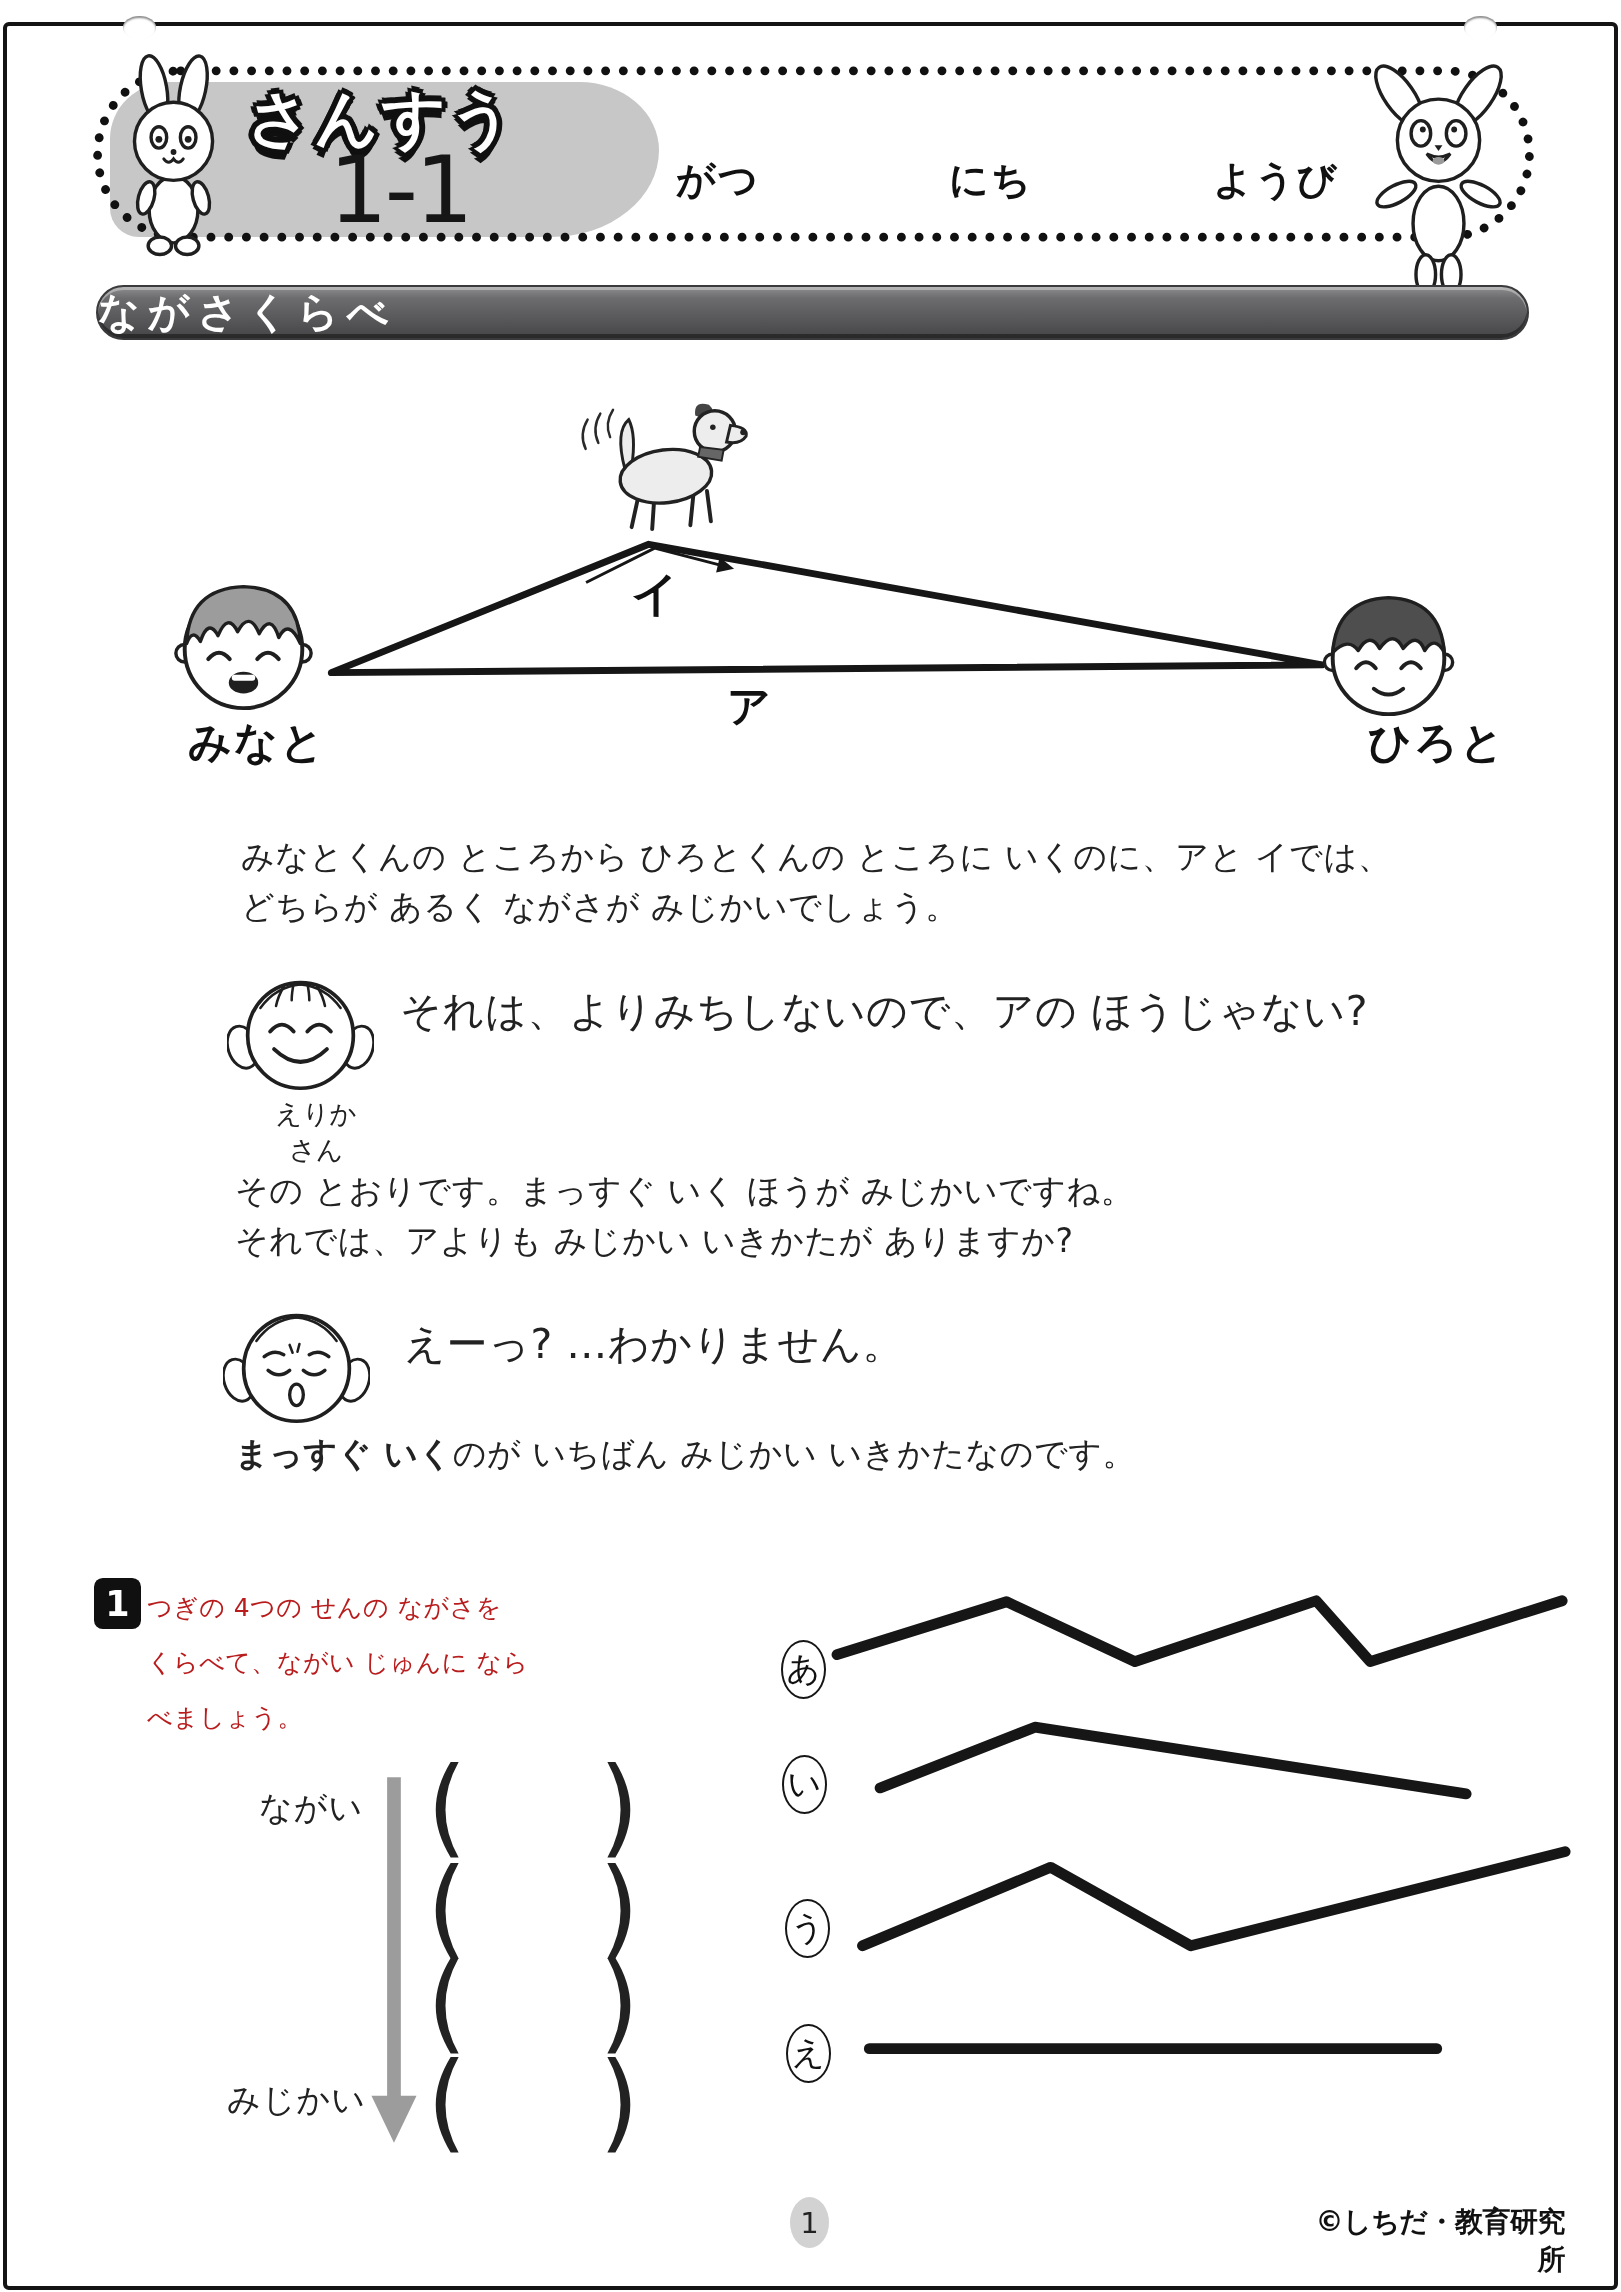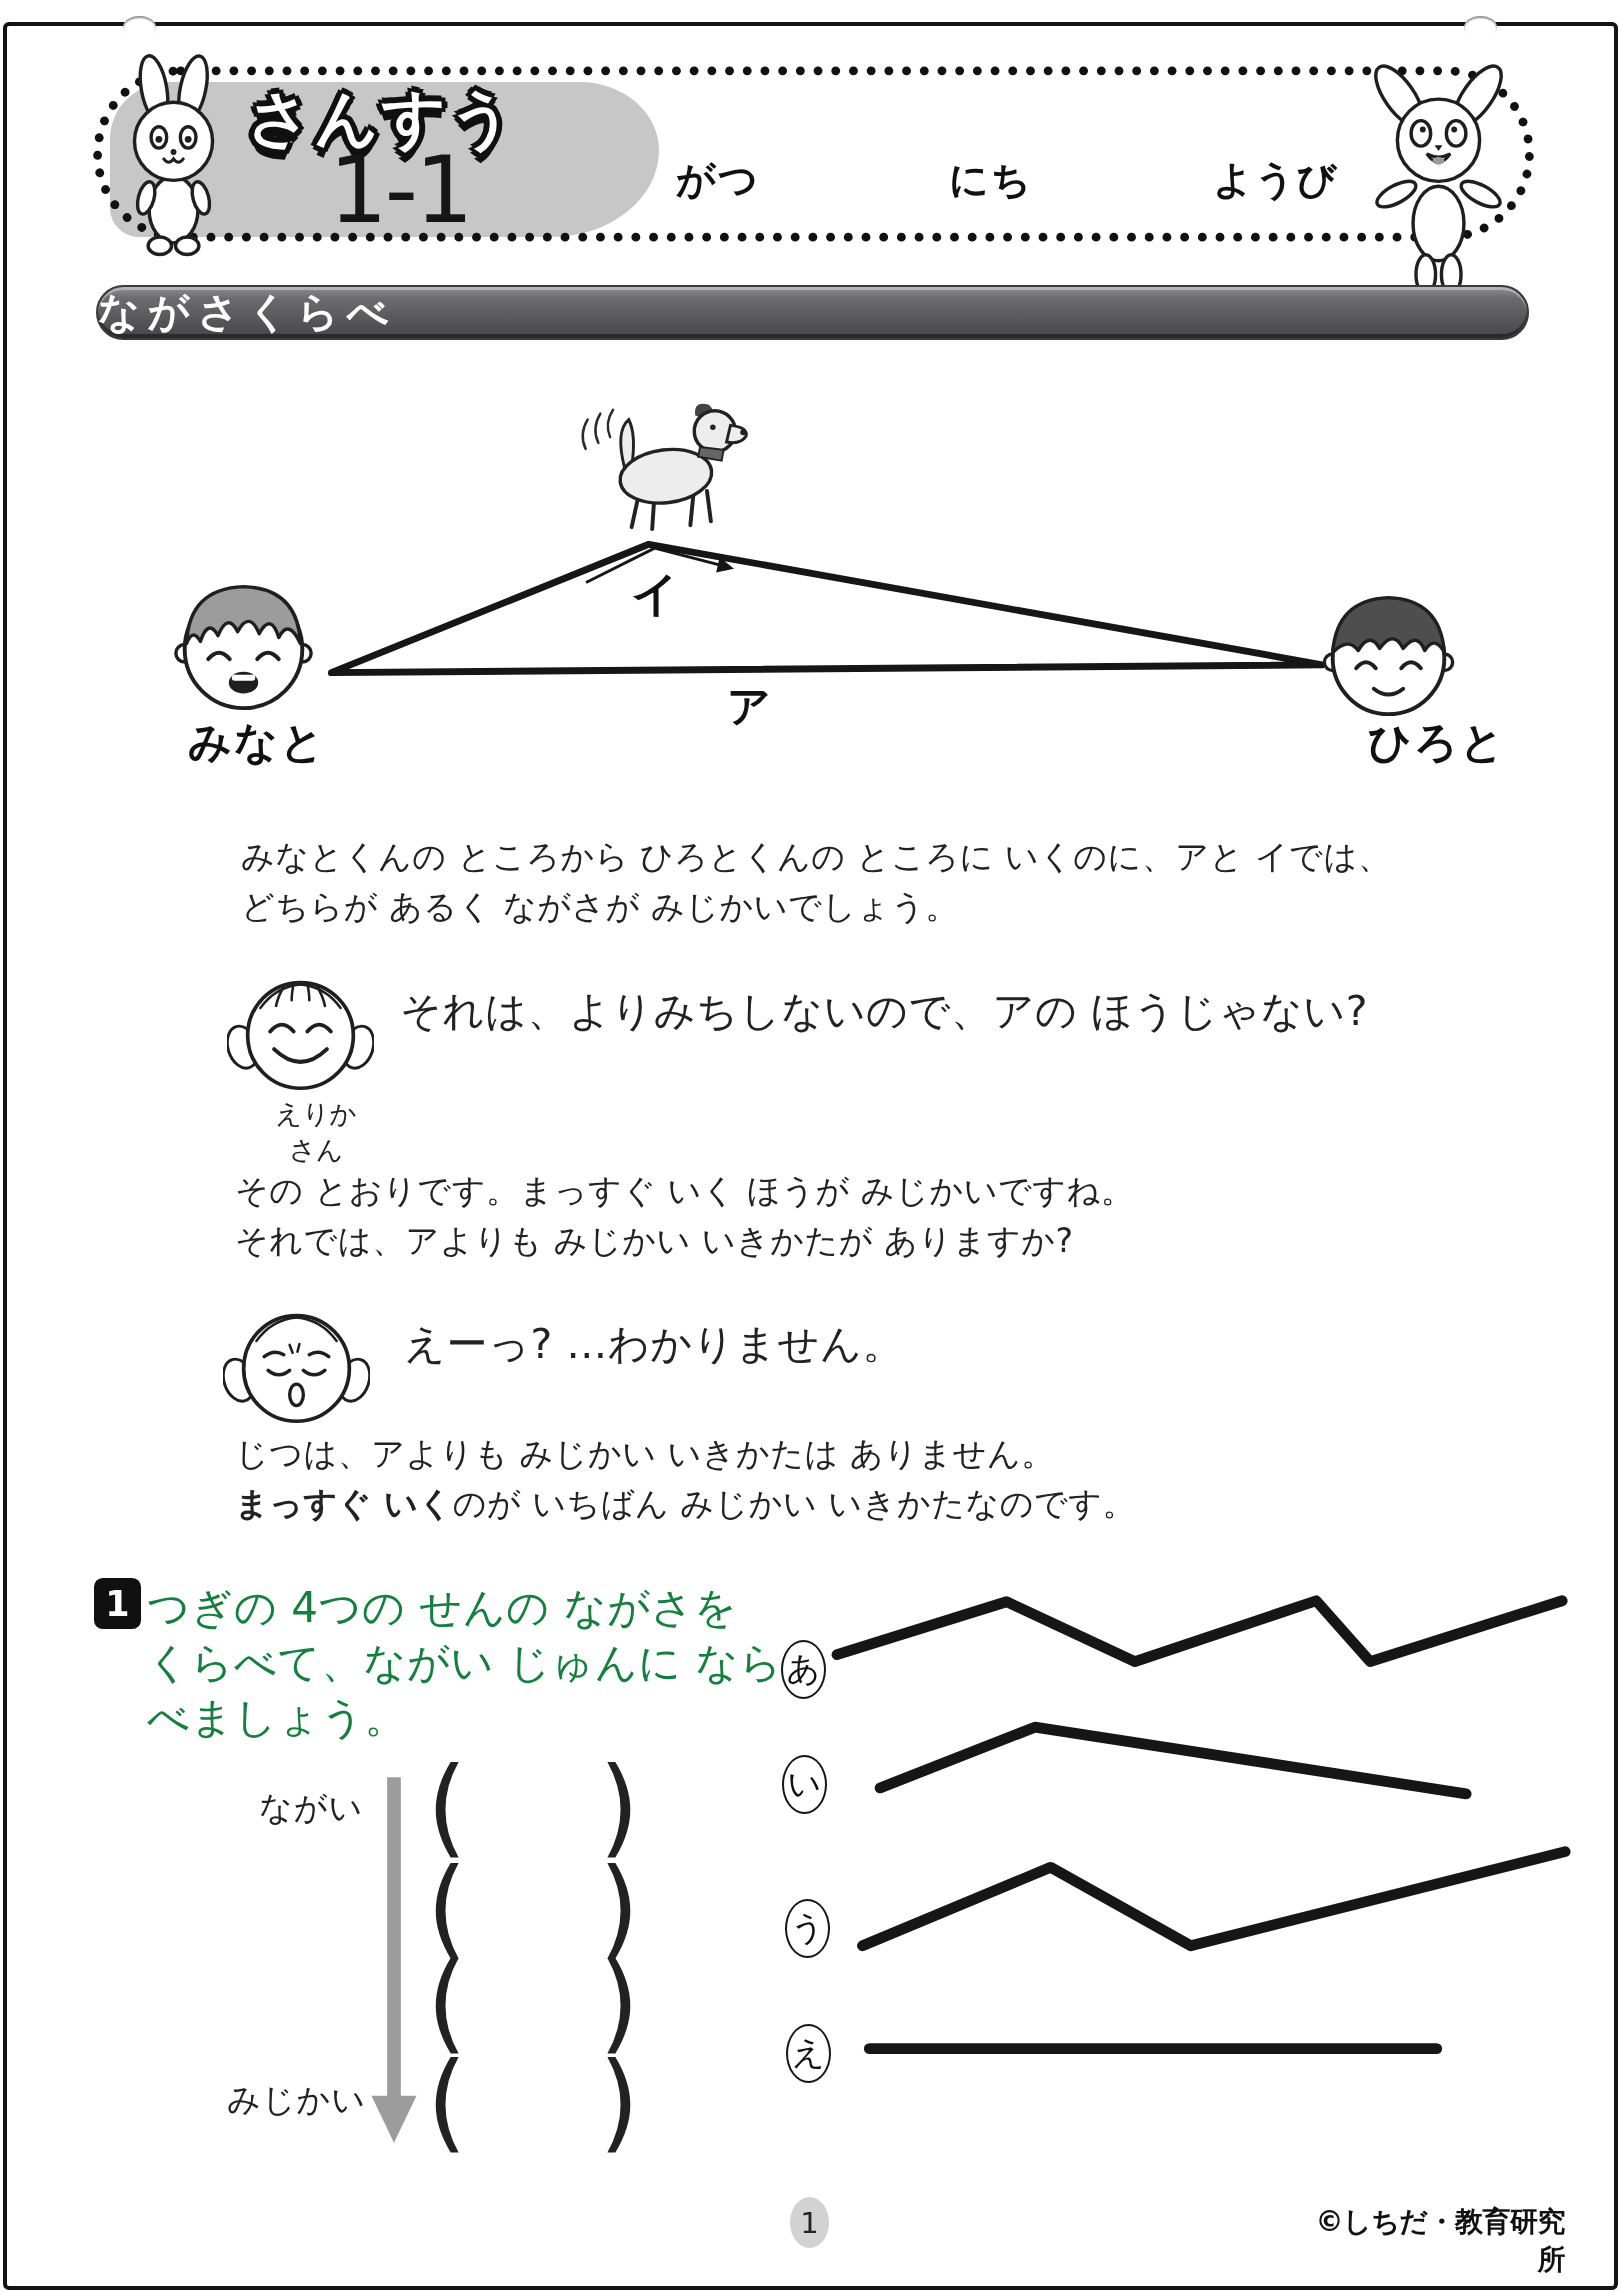--- a/index.html
+++ b/index.html
@@ -24,21 +24,21 @@
              background:linear-gradient(180deg,#8e8e90 0%,#6c6c6e 22%,#57575a 65%,#454547 100%);
              border:2px solid #3a3a3c;box-sizing:border-box;
              box-shadow:inset 0 2.9px 0 rgba(255,255,255,.35), inset 0 -3.9px 0 rgba(0,0,0,.4);
              display:flex;align-items:center;justify-content:flex-start;}
   .title-bar-text{color:#fff;font-size:41px;font-weight:800;letter-spacing:7.8px;}
   .bar-hole{width:33px;height:23.5px;background:#fff;border-radius:50%;top:15.7px;
             box-shadow:inset 0 2px 2px rgba(0,0,0,.45);}
   .problem-badge{left:94px;top:1578px;width:47px;height:51px;background:#101010;border-radius:8.8px;
                  display:flex;align-items:center;justify-content:center;color:#fff;
                  font-size:35px;font-weight:800;}
-  .problem-text{left:147px;top:1580px;font-size:42px;line-height:55px;letter-spacing:0.5px;color:#15803d;}
+  .problem-text{left:147px;top:1580px;font-size:25px;line-height:55px;letter-spacing:0.5px;color:#b91c1c;}
   .order-label{font-size:33px;color:#222;letter-spacing:1px;}
   .paren-row{left:427px;width:212px;height:147px;display:flex;justify-content:space-between;
              align-items:center;font-size:102px;font-weight:400;color:#222;}
   .paren{transform:scaleY(1.05);display:inline-block;}
   .circle-label{width:45px;height:59px;border:2.9px solid #161616;border-radius:50%;box-sizing:border-box;
                 display:flex;align-items:center;justify-content:center;font-size:33px;color:#111;}
   .page-num{left:790px;top:2197px;width:39px;height:51px;background:#d2d2d2;border-radius:50%;
             display:flex;align-items:center;justify-content:center;font-size:29px;color:#222;}
   .copyright{left:1294px;top:2203px;width:271px;text-align:right;font-size:28px;font-weight:700;
              letter-spacing:-0.5px;color:#111;}
@@ -218,21 +218,20 @@
         <path d="M88,60 Q98,54 108,62"></path>
       <path d="M46,76 q11,9 22,0"></path>
         <path d="M82,76 q11,9 22,0"></path>
     </g>
     <ellipse cx="75" cy="101" rx="7" ry="11" fill="#fff" stroke="#1f1f1f" stroke-width="3.4"></ellipse>
   </svg>
 
   <div class="abs speech" style="left:404px;top:1317px;">えーっ? …わかりません。</div>
 
   <div class="abs" style="left:235px;top:1429px;">
-    <div class="para">じつは、アよりも みじかい いきかたは ありません。</div>
     <div class="para">
       <span style="font-weight:800;">まっすぐ いく</span><span>のが いちばん みじかい いきかたなのです。</span>
     </div>
   </div>
 
   <div class="abs problem-badge">1</div>
   <div class="abs problem-text preline">つぎの 4つの せんの ながさを
 くらべて、ながい じゅんに なら
 べましょう。</div>
 

